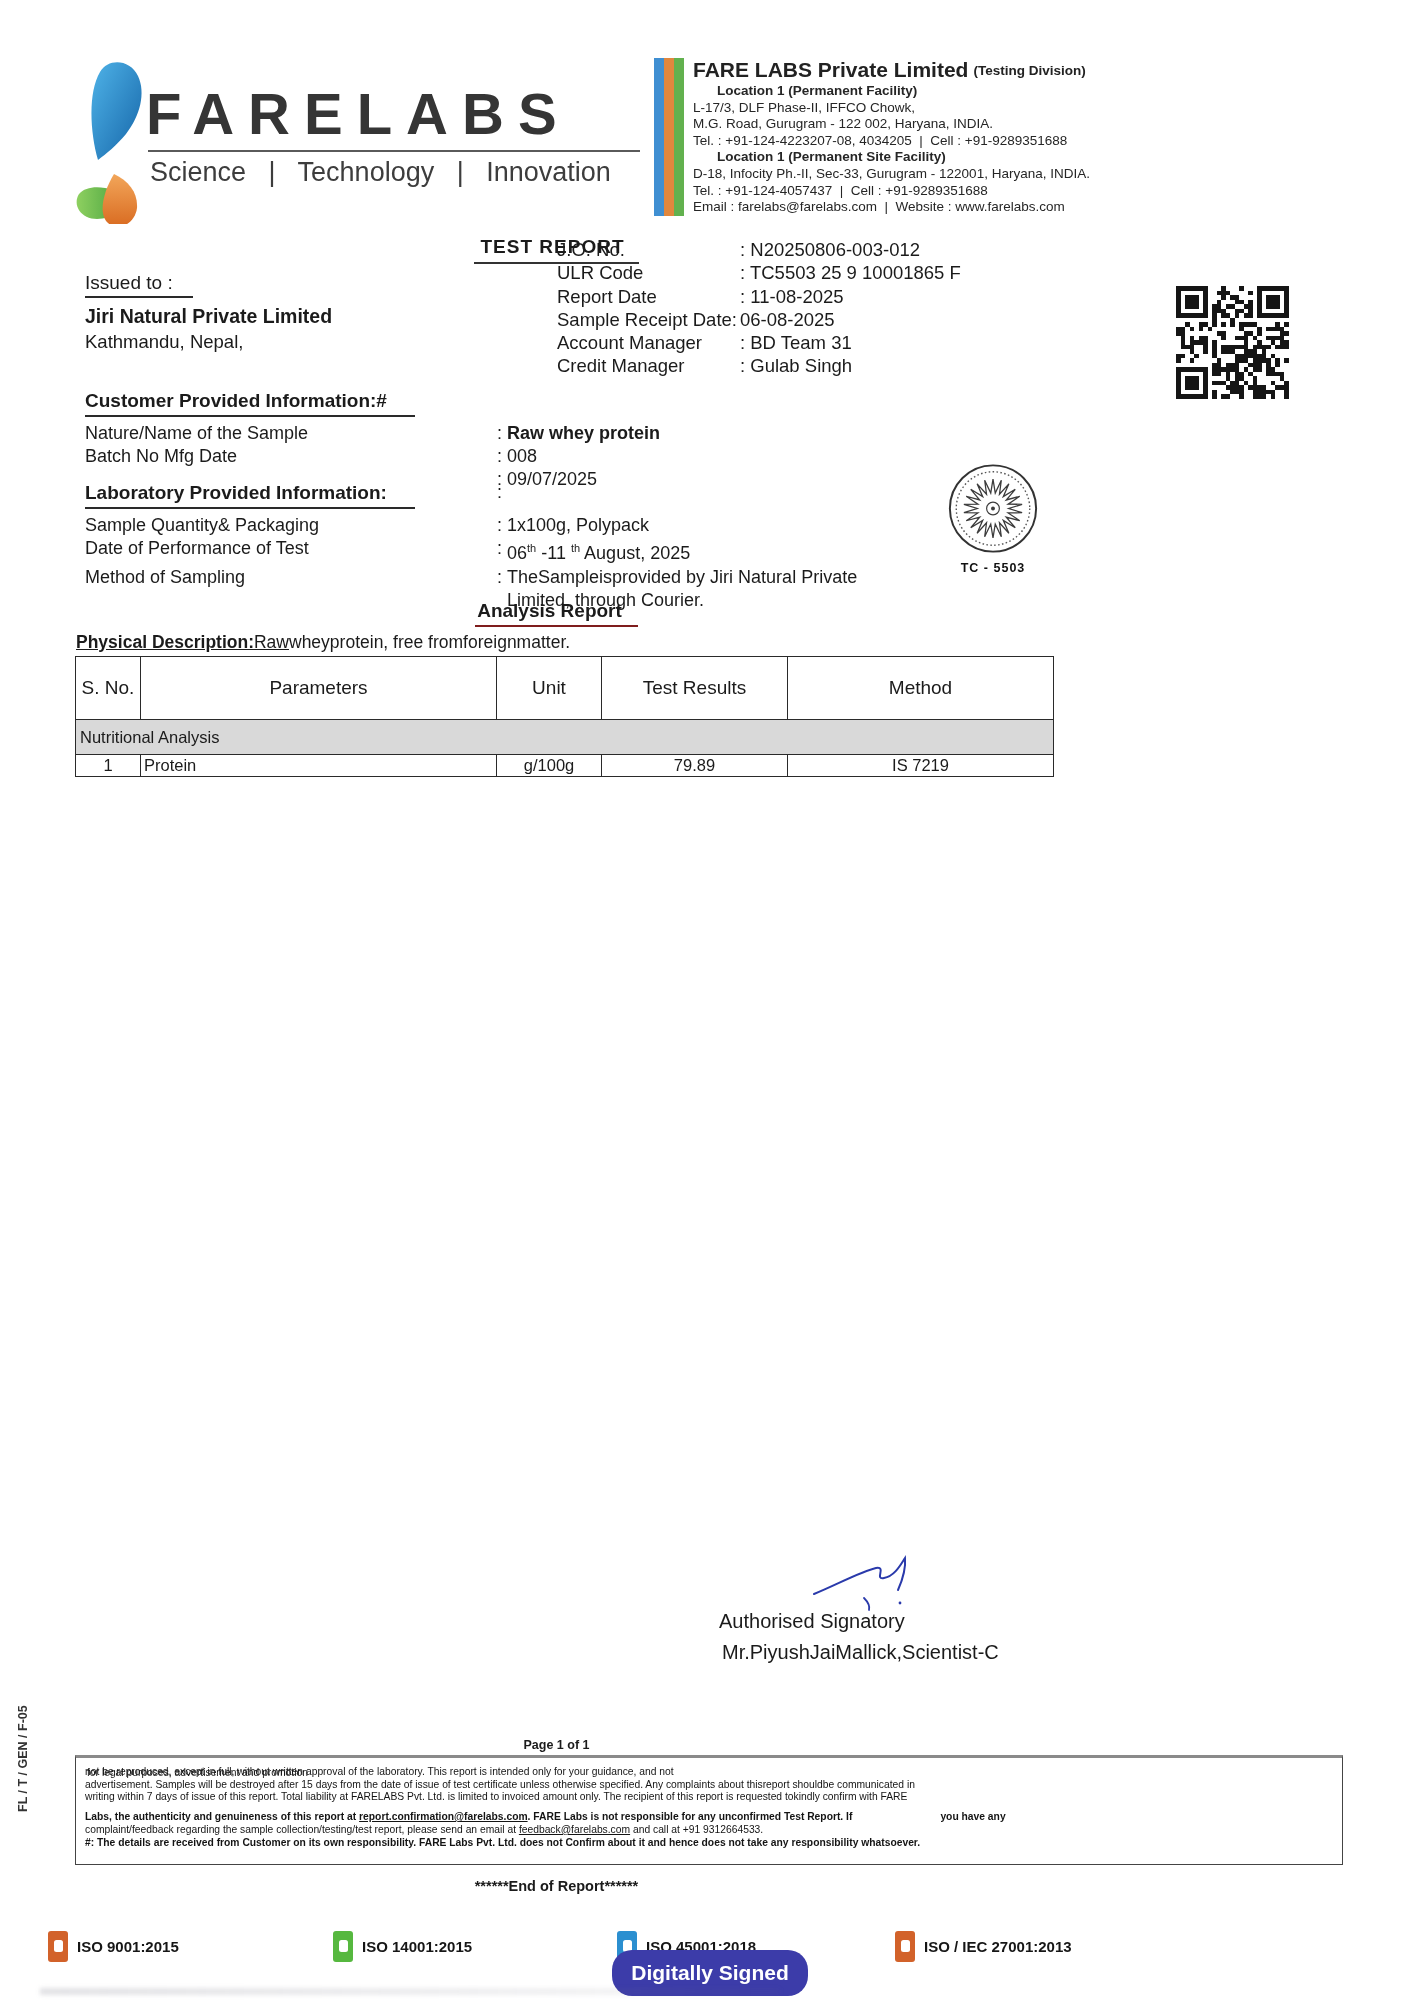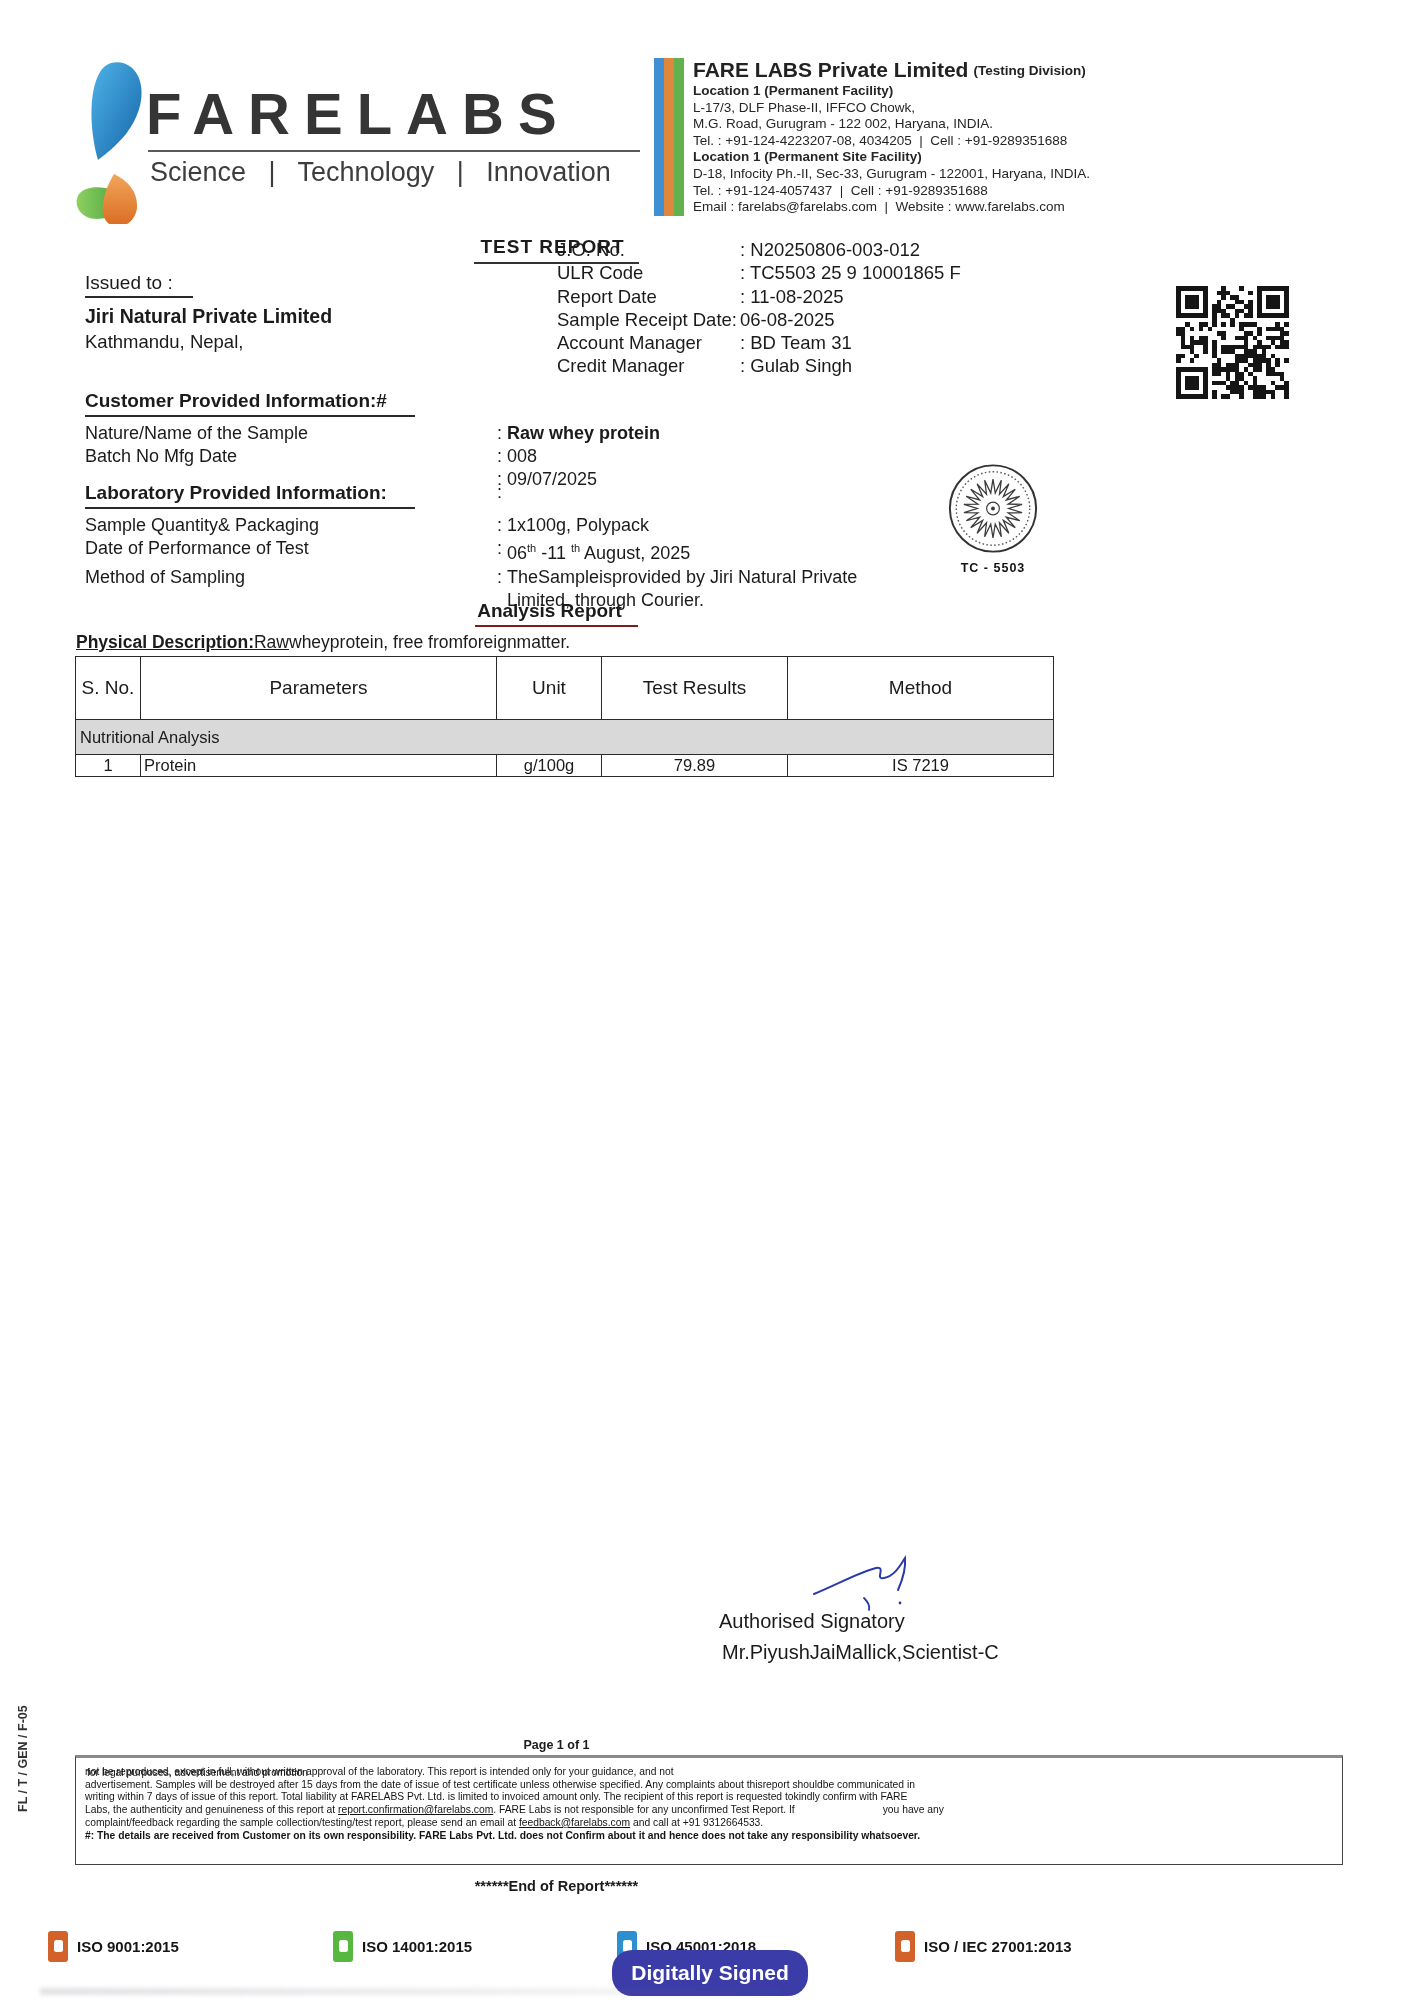--- a/index.html
+++ b/index.html
@@ -15,21 +15,21 @@
   .tagline{position:absolute;left:150px;top:157px;font-size:27px;color:#3d3d3d;}
 
   .company{position:absolute;left:654px;top:58px;display:flex;}
   .company-stripes{width:30px;height:158px;margin-right:9px;flex-shrink:0;
     background:linear-gradient(90deg,#3f8fd2 0 34%,#e0873e 34% 67%,#62b14e 67% 100%);}
   .company-text{width:710px;}
   .company-title-row{display:flex;align-items:center;margin-bottom:1px;}
   .company-title{font-size:21px;font-weight:bold;color:#222;}
   .company-division{font-size:13.5px;font-weight:bold;margin-left:5px;color:#222;}
   .company-line{font-size:13.5px;line-height:16.6px;color:#262626;}
-  .company-line.b{font-weight:bold;}
+  .company-line.b{font-weight:bold;margin-left:24px;}
 
   
   .test-report-wrap{position:absolute;left:75px;top:236px;width:963px;text-align:center;}
   .test-report{display:inline-block;font-size:19px;font-weight:600;letter-spacing:1px;
     border-bottom:2px solid #333;padding:0 14px 4px 6px;}
   .issued{position:absolute;left:85px;top:272px;}
   .issued-label{display:inline-block;font-size:19px;border-bottom:2px solid #2a2a2a;padding:0 20px 2px 0;}
   .issued-name{font-size:19.5px;font-weight:600;margin-top:7px;}
   .issued-city{font-size:18.5px;margin-top:3px;}
   .meta{position:absolute;left:557px;top:238px;}
@@ -79,21 +79,21 @@
   .sig{position:absolute;left:808px;top:1554px;width:120px;height:62px;}
   .sig-label{position:absolute;left:719px;top:1610px;font-size:20px;}
   .sig-name{position:absolute;left:722px;top:1641px;font-size:20px;}
 
   
   .page-num{position:absolute;left:75px;top:1738px;width:963px;text-align:center;font-size:12.5px;font-weight:bold;}
   .note-box{position:absolute;left:75px;top:1755px;width:1268px;height:110px;box-sizing:border-box;
     border:1.5px solid #444;border-top:3px solid #8a8a8a;padding:4px 9px;}
   .note-line{font-size:10.3px;line-height:12.7px;color:#141414;white-space:nowrap;overflow:hidden;}
   .nl1{margin-top:4px;}
-  .nl4{}
+  .nl4{margin-top:7px;font-weight:bold;}
   .ov{position:relative;display:inline-block;}
   .ov .ov2{position:absolute;left:2px;top:1px;}
   .end-report{position:absolute;left:75px;top:1878px;width:963px;text-align:center;font-size:14.5px;font-weight:bold;}
 
   .badge{position:absolute;top:1928px;display:flex;align-items:center;height:36px;}
   .badge-0{left:48px;}.badge-1{left:333px;}.badge-2{left:617px;}.badge-3{left:895px;}
   .badge-icon{width:20px;height:31px;border-radius:3px;display:flex;align-items:center;justify-content:center;flex-shrink:0;}
   .badge-dot{width:9px;height:12px;background:#fff;border-radius:2.5px;}
   .badge-label{font-size:15px;font-weight:bold;margin-left:9px;color:#161616;}
 

